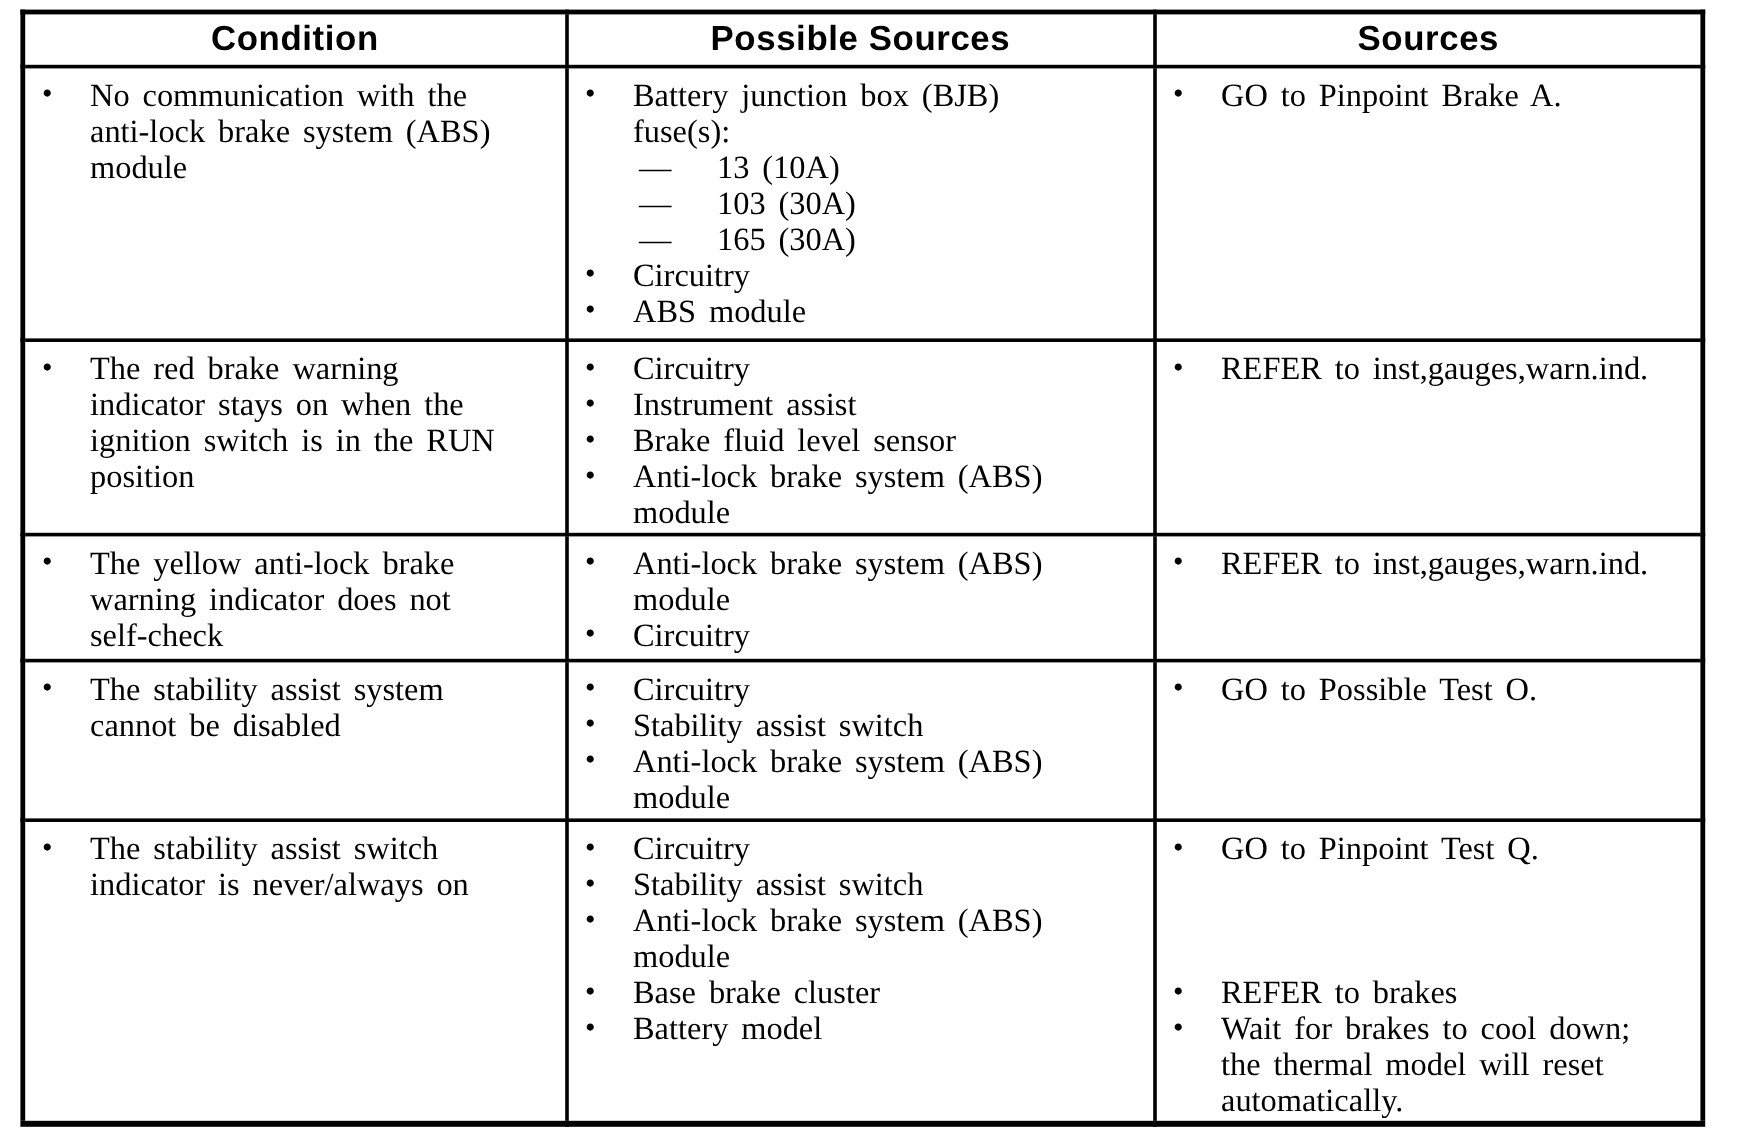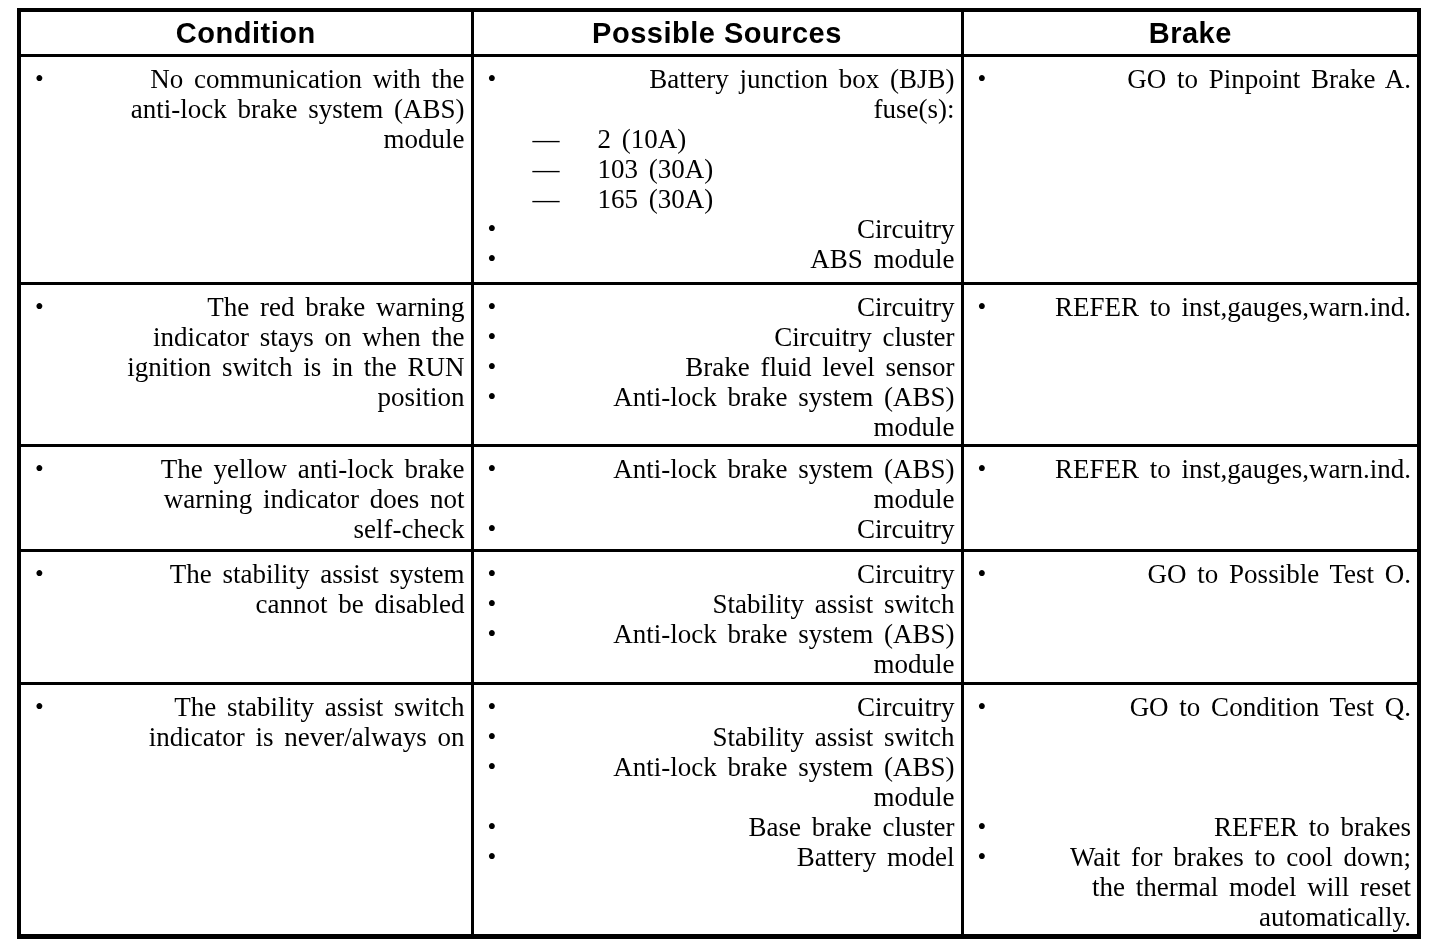--- a/index.html
+++ b/index.html
@@ -61,21 +61,20 @@
   }
   .marker {
     flex: 0 0 54px;
     box-sizing: border-box;
     padding-left: 14px;
     font-size: 25px;
   }
   .itext {
     flex: 1 1 auto;
     white-space: pre-line;
-    text-align: right;
   }
   .subitem {
     display: flex;
     padding-left: 59px;
   }
   .dashm {
     flex: 0 0 65px;
   }
   .stext {
     white-space: pre-line;
@@ -88,42 +87,42 @@
   <table class="diag">
     <colgroup>
       <col style="width:453px">
       <col style="width:490px">
       <col style="width:457px">
     </colgroup>
     <thead>
       <tr>
         <th>Condition</th>
         <th>Possible Sources</th>
-        <th>Brake</th>
+        <th>Sources</th>
       </tr>
     </thead>
     <tbody id="diag-body">
         <tr>
           <td>
             <div class="item">
               <span class="marker">•</span>
               <span class="itext">No communication with the
 anti-lock brake system (ABS)
 module</span>
             </div>
           </td>
           <td>
             <div class="item">
               <span class="marker">•</span>
               <span class="itext">Battery junction box (BJB)
 fuse(s):</span>
             </div>
             <div class="subitem">
               <span class="dashm">—</span>
-              <span class="stext">2 (10A)</span>
+              <span class="stext">13 (10A)</span>
             </div>
             <div class="subitem">
               <span class="dashm">—</span>
               <span class="stext">103 (30A)</span>
             </div>
             <div class="subitem">
               <span class="dashm">—</span>
               <span class="stext">165 (30A)</span>
             </div>
             <div class="item">
@@ -152,21 +151,21 @@
 position</span>
             </div>
           </td>
           <td>
             <div class="item">
               <span class="marker">•</span>
               <span class="itext">Circuitry</span>
             </div>
             <div class="item">
               <span class="marker">•</span>
-              <span class="itext">Circuitry cluster</span>
+              <span class="itext">Instrument assist</span>
             </div>
             <div class="item">
               <span class="marker">•</span>
               <span class="itext">Brake fluid level sensor</span>
             </div>
             <div class="item">
               <span class="marker">•</span>
               <span class="itext">Anti-lock brake system (ABS)
 module</span>
             </div>
@@ -262,21 +261,21 @@
               <span class="itext">Base brake cluster</span>
             </div>
             <div class="item">
               <span class="marker">•</span>
               <span class="itext">Battery model</span>
             </div>
           </td>
           <td>
             <div class="item">
               <span class="marker">•</span>
-              <span class="itext">GO to Condition Test Q.</span>
+              <span class="itext">GO to Pinpoint Test Q.</span>
             </div>
             <div class="item" style="margin-top: 90px;">
               <span class="marker">•</span>
               <span class="itext">REFER to brakes</span>
             </div>
             <div class="item">
               <span class="marker">•</span>
               <span class="itext">Wait for brakes to cool down;
 the thermal model will reset
 automatically.</span>

